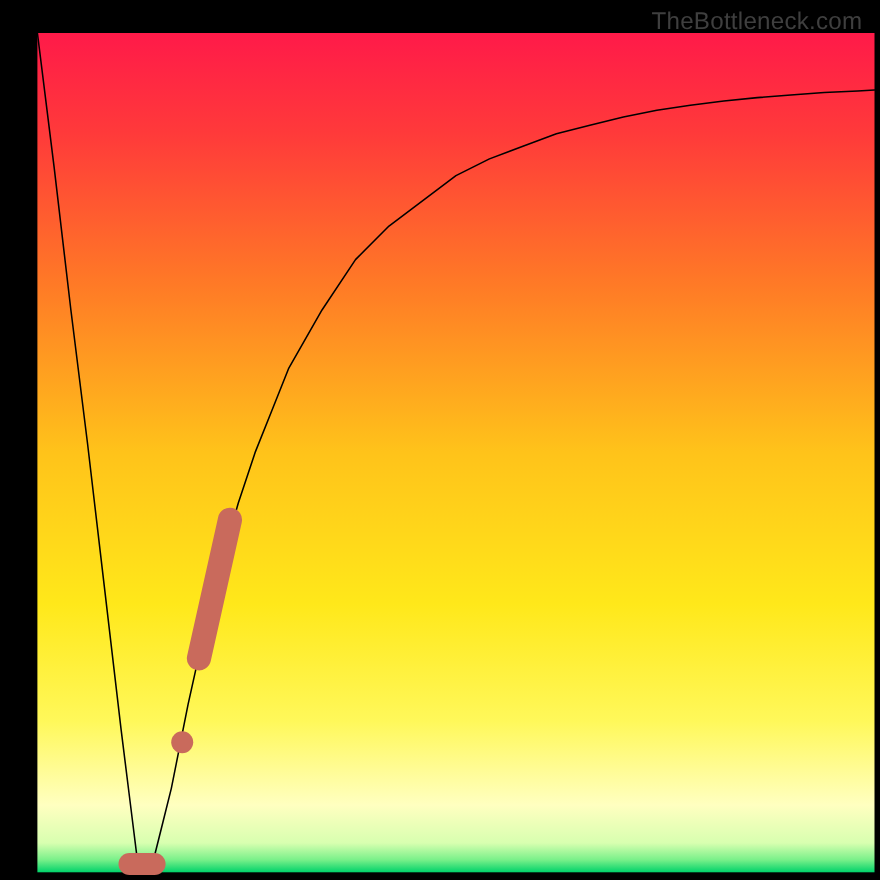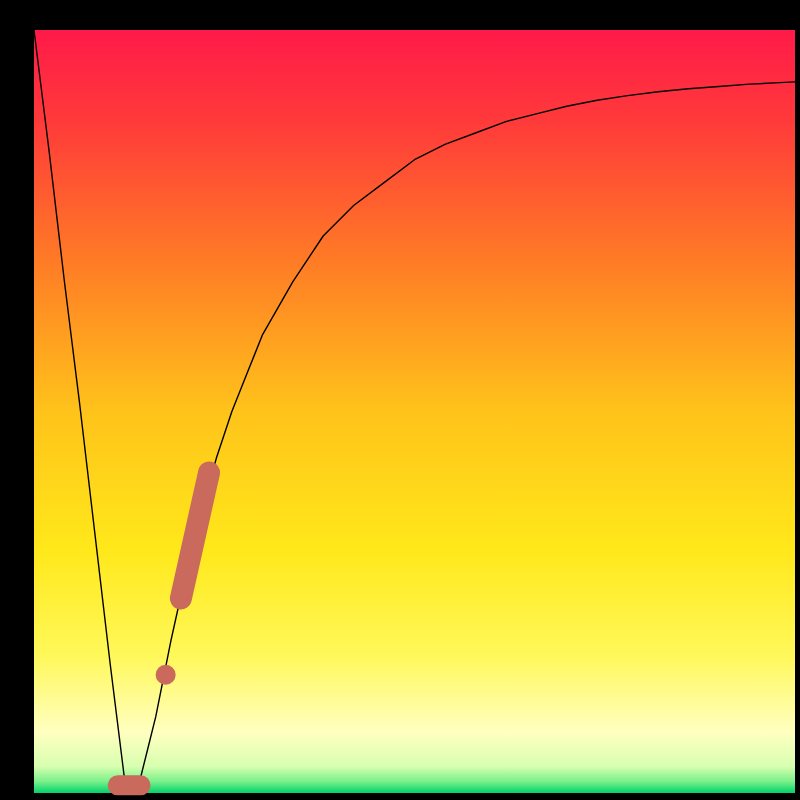--- a/index.html
+++ b/index.html
@@ -29,20 +29,21 @@
   svg {
     position: absolute;
     top: 0;
     left: 0;
   }
 </style>
 </head>
 <body>
 
 <div id="chart-wrap">
+  <div id="watermark">TheBottleneck.com</div>
   <svg id="svg" width="800" height="800" viewBox="0 0 800 800">
       <defs>
         <linearGradient id="bg" x1="0" y1="0" x2="0" y2="1">
           <stop offset="0%" stop-color="#ff1a49"></stop>
           <stop offset="12%" stop-color="#ff3a3a"></stop>
           <stop offset="30%" stop-color="#ff7a26"></stop>
           <stop offset="50%" stop-color="#ffc31a"></stop>
           <stop offset="68%" stop-color="#ffe81a"></stop>
           <stop offset="82%" stop-color="#fff85a"></stop>
           <stop offset="92%" stop-color="#ffffc0"></stop>

